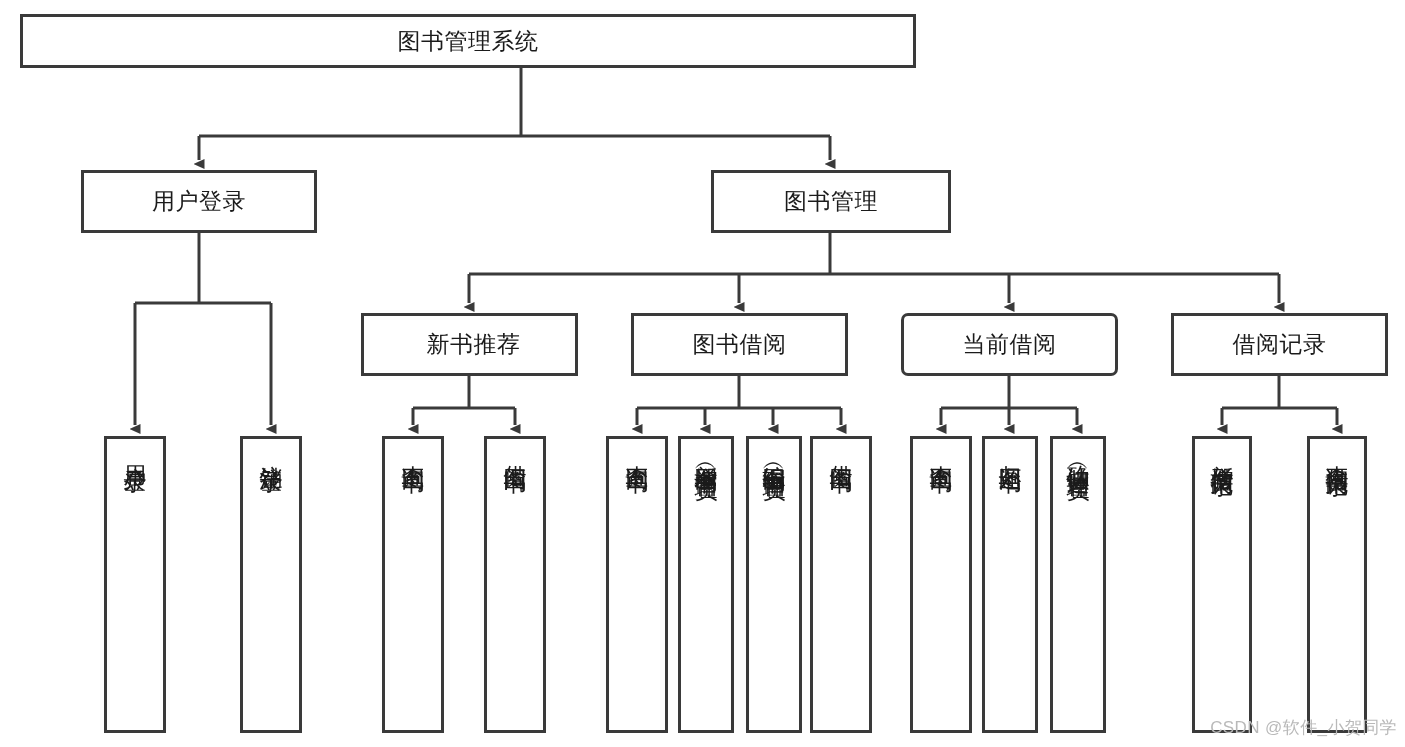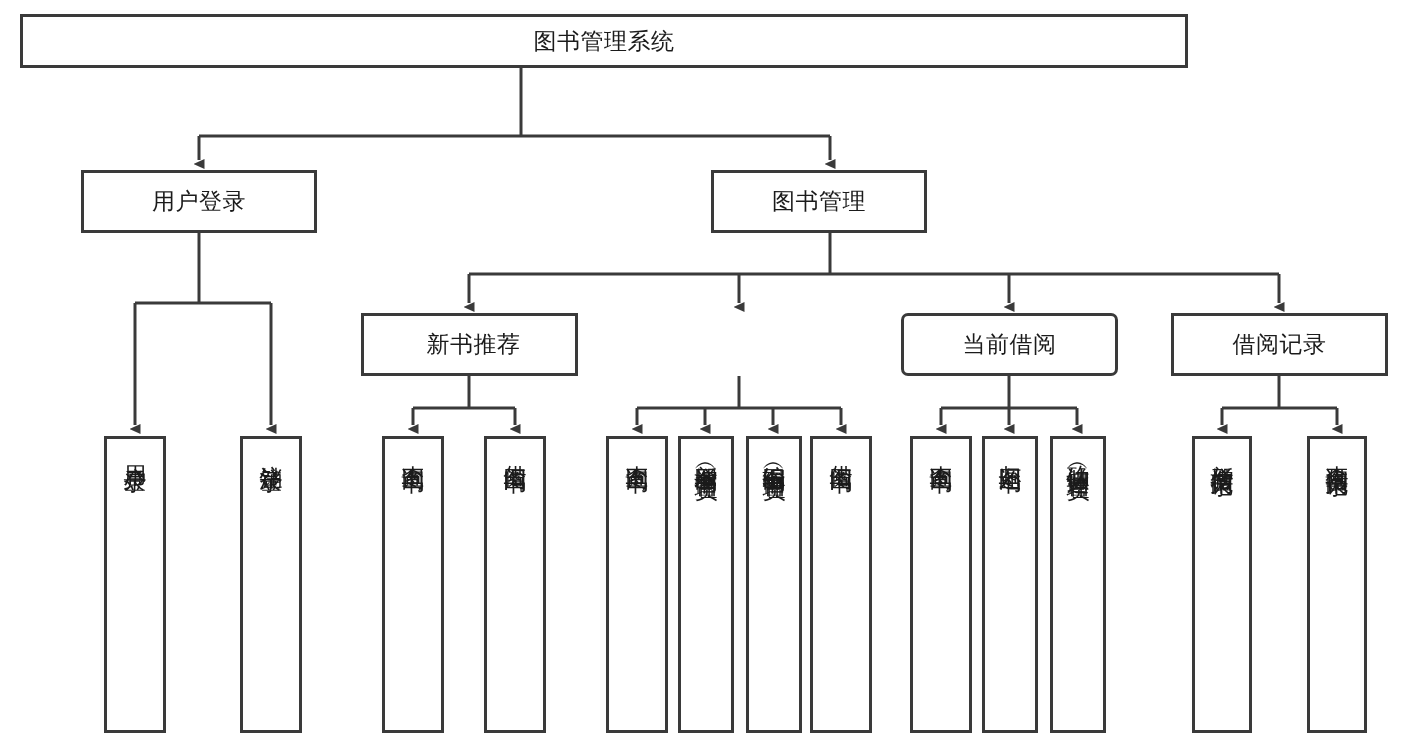--- a/index.html
+++ b/index.html
@@ -115,33 +115,36 @@
       <path d="M1009,408 L1009,425" marker-end="url(#arrow)"></path>
       <path d="M1077,408 L1077,425" marker-end="url(#arrow)"></path>
 
       <path d="M1279,376 L1279,408"></path>
       <path d="M1222,408 L1337,408"></path>
       <path d="M1222,408 L1222,425" marker-end="url(#arrow)"></path>
       <path d="M1337,408 L1337,425" marker-end="url(#arrow)"></path>
     </g>
   </svg>
 
-  <div class="node" style="left:20px; top:14px; width:1168px; height:54px;">
+  <div class="node" style="left:20px; top:14px; width:896px; height:54px;">
     <span class="label">图书管理系统</span>
   </div>
 
   <div class="node" style="left:81px; top:170px; width:236px; height:63px;">
     <span class="label">用户登录</span>
   </div>
-  <div class="node" style="left:711px; top:170px; width:216px; height:63px;">
+  <div class="node" style="left:711px; top:170px; width:240px; height:63px;">
     <span class="label">图书管理</span>
   </div>
 
   <div class="node" style="left:361px; top:313px; width:217px; height:63px;padding-left:8px;">
     <span class="label">新书推荐</span>
+  </div>
+  <div class="node" style="left:631px; top:313px; width:217px; height:63px;">
+    <span class="label">图书借阅</span>
   </div>
   <div class="node" style="left:901px; top:313px; width:217px; height:63px;border-radius:7px;">
     <span class="label">当前借阅</span>
   </div>
   <div class="node" style="left:1171px; top:313px; width:217px; height:63px;justify-content:center;">
     <span class="label">借阅记录</span>
   </div>
 
   <div class="node leaf" style="left:104px; top:436px; width:62px; height:297px;">
     <span class="label">用户登录</span>
@@ -180,14 +183,15 @@
     <span class="label">确认归还（管理员）</span>
   </div>
 
   <div class="node leaf tall" style="left:1192px; top:436px; width:60px; height:297px;">
     <span class="label">新增借阅记录</span>
   </div>
   <div class="node leaf tall" style="left:1307px; top:436px; width:60px; height:297px;">
     <span class="label">查询借阅记录</span>
   </div>
 
+  <div class="watermark">CSDN @软件_小贺同学</div>
 
 </div>
 
 </body></html>

